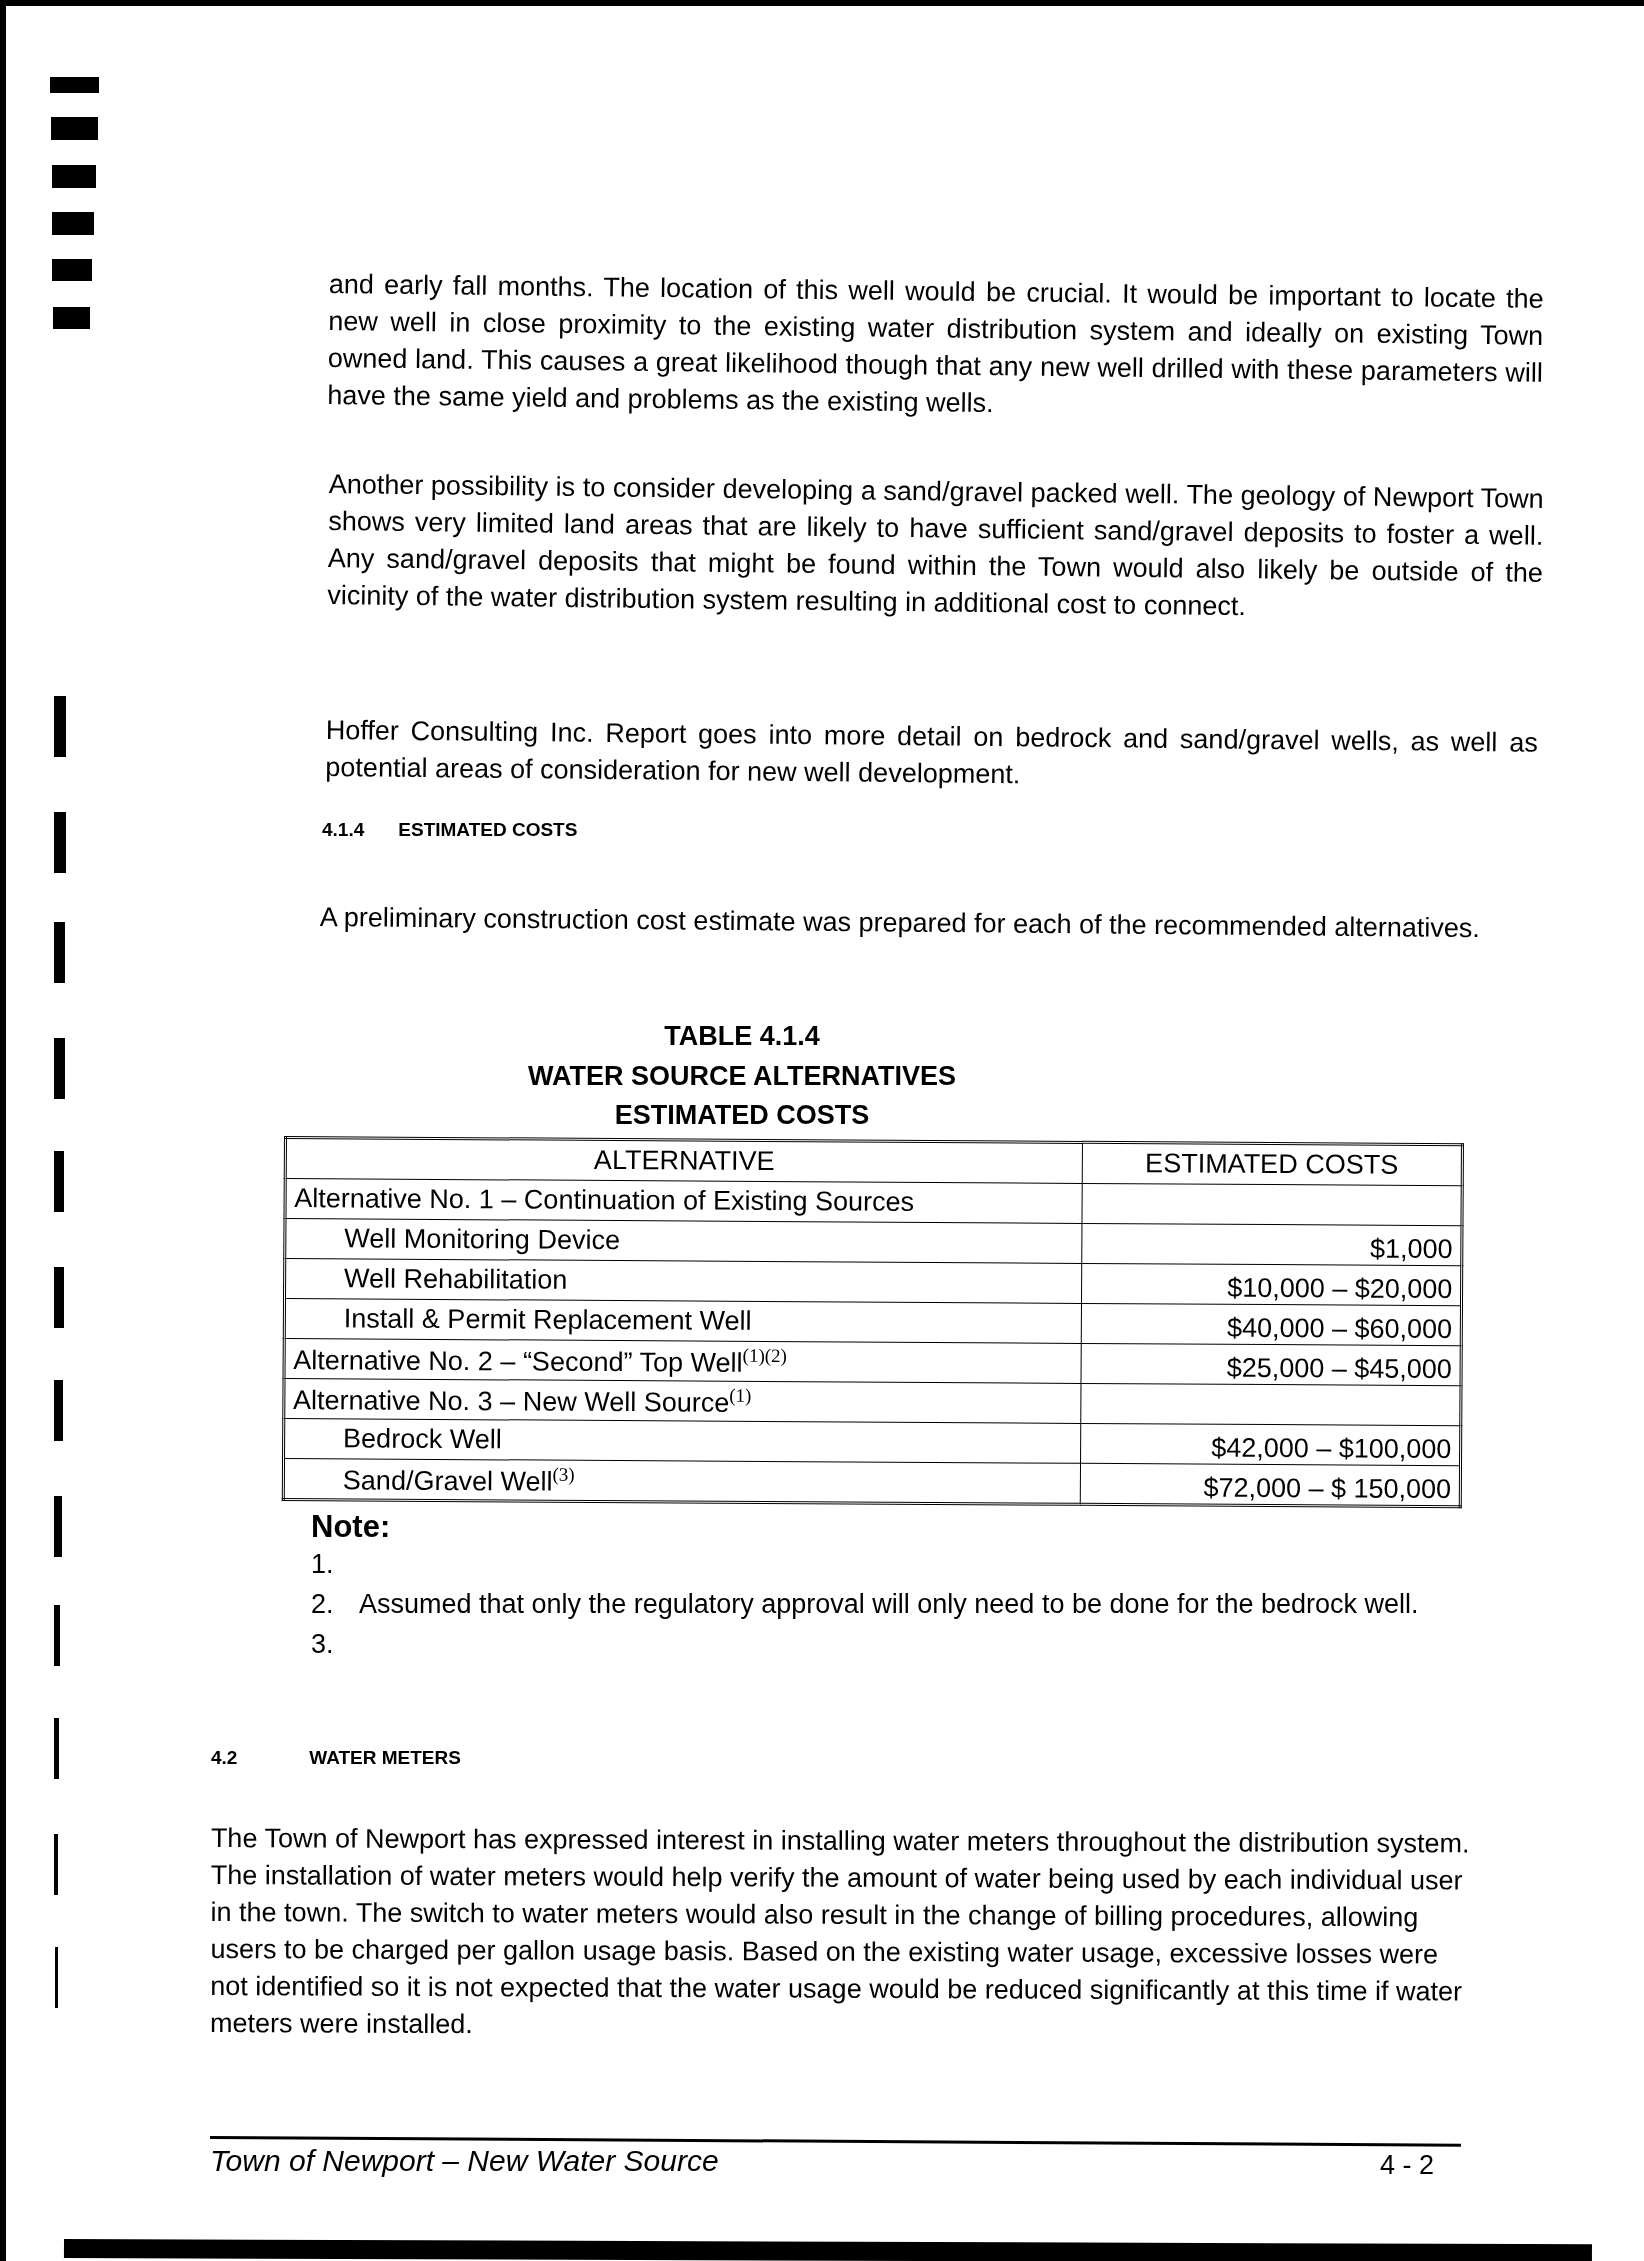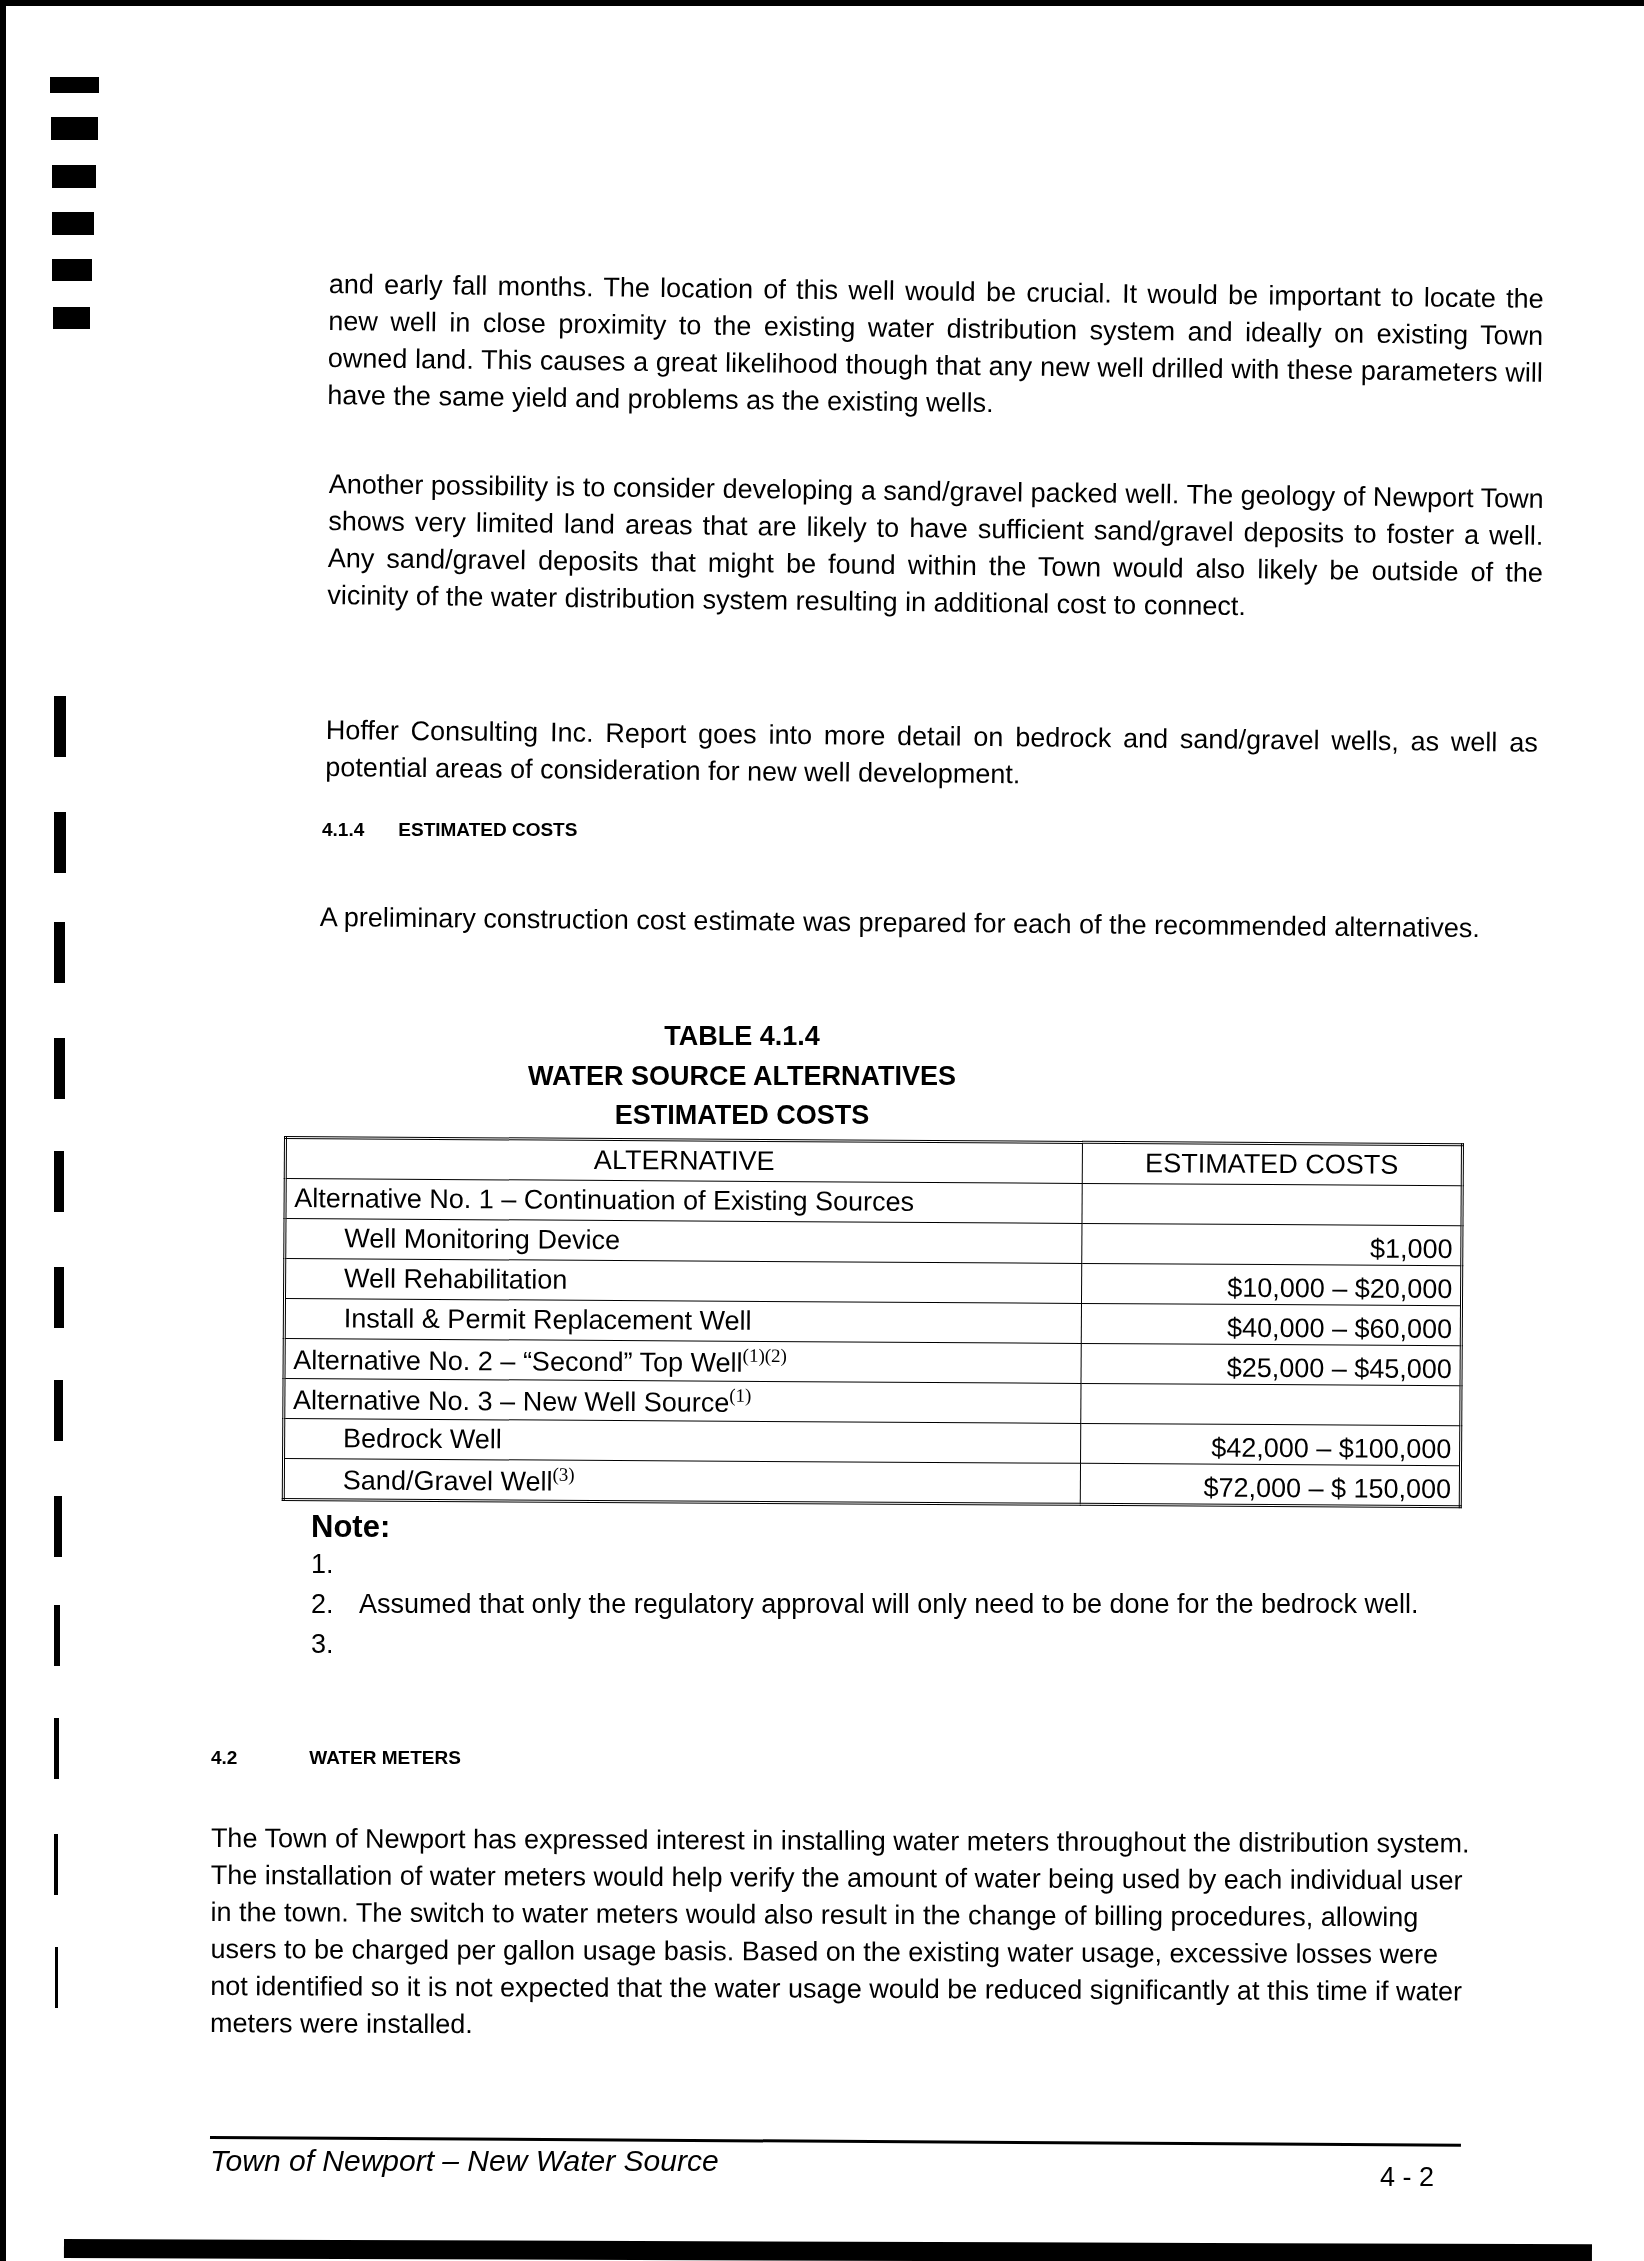--- a/index.html
+++ b/index.html
@@ -33,21 +33,21 @@
     table.costs td.alt { text-align: left; width: 729px; }
     table.costs td.alt.indent { padding-left: 58px; }
     table.costs td.cost { text-align: right; vertical-align: bottom; }
     sup { font-size: 19px; font-family: Liberation Serif, serif; }
     .note-label { position: absolute; left: 311px; top: 1509px; font-size: 31px; font-weight: bold; }
     .notes { position: absolute; left: 311px; top: 1544px; font-size: 27px; line-height: 40px; margin: 0; padding: 0; list-style: none; }
     .notes li { display: flex; }
     .notes .n { width: 48px; }
     .footer-rule { position: absolute; left: 210px; top: 2136px; width: 1251px; height: 3.2px; background: #000; transform: rotate(0.35deg); transform-origin: left top; }
     .footer-left { position: absolute; left: 210px; top: 2144px; font-size: 30px; font-style: italic; }
-    .footer-right { position: absolute; left: 1380px; top: 2150px; font-size: 27px; margin-top: 12px; }
+    .footer-right { position: absolute; left: 1380px; top: 2150px; font-size: 27px; }
   </style>
 </head>
 <body>
 
 <div class="top-border"></div>
 <div class="left-border"></div>
 
 <div>
   <div class="binder-mark" style="left:50px;top:77px;width:49px;height:15.5px;"></div>
   <div class="binder-mark" style="left:51px;top:117px;width:47px;height:22.6px;"></div>

